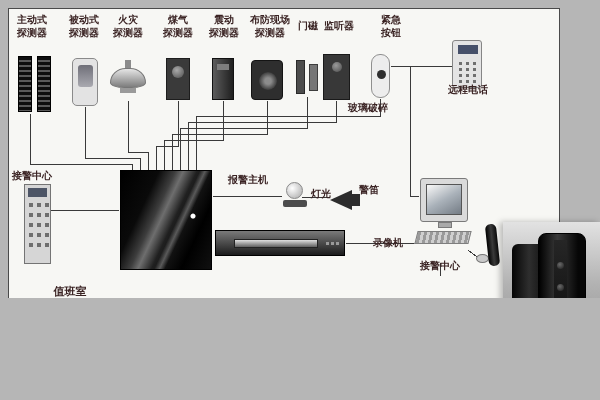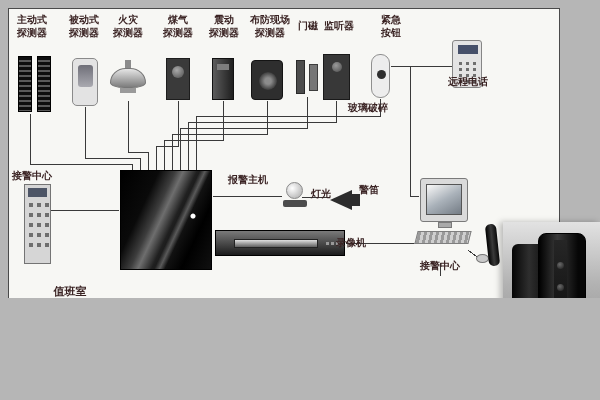--- a/index.html
+++ b/index.html
@@ -81,21 +81,21 @@
         border-right:22px solid #2d2d2d;border-top:10px solid transparent;border-bottom:10px solid transparent}
   .siren .horn-back{position:absolute;left:22px;top:4px;width:8px;height:12px;background:#2d2d2d}
   .sirenl{left:356px;top:184px;width:26px}
   
   .vcr{position:absolute;left:215px;top:230px;width:130px;height:26px;border:1px solid #000;
        background:linear-gradient(180deg,#7a7a7a,#1b1b1b)}
   .vcr .slot{position:absolute;left:18px;top:8px;width:84px;height:9px;border:1px solid #222;
              background:linear-gradient(180deg,#e0e0e0,#5f5f5f)}
   .vcr .vbtns{position:absolute;left:110px;top:11px;width:3px;height:3px;background:#999;
               box-shadow:5px 0 #999,10px 0 #999}
-  .vcrl{left:336px;top:237px;width:40px;text-align:left}
+  .vcrl{left:368px;top:237px;width:40px;text-align:center}
   
   .monitor{position:absolute;left:420px;top:178px;width:48px;height:44px;background:#dadada;
            border:1px solid #7a7a7a;border-radius:3px}
   .monitor .screen{position:absolute;left:5px;top:5px;width:36px;height:31px;border:1px solid #555;
            background:linear-gradient(150deg,#f2f2f2 5%,#aab2ba 50%,#79818a 95%)}
   .stand{position:absolute;left:438px;top:222px;width:14px;height:6px;background:#a9a9a9;border:1px solid #7a7a7a}
   .keyb{position:absolute;left:416px;top:231px;width:54px;height:13px;background:#cfcfcf;border:1px solid #7e7e7e;
         transform:skewX(-14deg);
         background-image:repeating-linear-gradient(90deg,#9a9a9a 0 3px,#cfcfcf 3px 6px)}
   .mouse{position:absolute;left:476px;top:254px;width:13px;height:9px;border-radius:50%;
@@ -105,21 +105,21 @@
   .centerl{left:410px;top:260px;width:60px}
   
   .phone{position:absolute;left:452px;top:40px;width:30px;height:48px;background:#e4e4e4;
          border:1px solid #858585;border-radius:3px}
   .ph-screen{position:absolute;left:5px;top:4px;width:20px;height:9px;background:#46506a}
   .ph-dots{position:absolute;left:6px;top:21px;width:3px;height:3px;background:#6f6f6f;
     box-shadow:7px 0 #6f6f6f,14px 0 #6f6f6f,
                0 6px #6f6f6f,7px 6px #6f6f6f,14px 6px #6f6f6f,
                0 12px #6f6f6f,7px 12px #6f6f6f,14px 12px #6f6f6f,
                0 18px #6f6f6f,7px 18px #6f6f6f,14px 18px #6f6f6f}
-  .phonel{left:442px;top:76px;width:52px}
+  .phonel{left:442px;top:84px;width:52px}
   .armedl{left:342px;top:102px;width:52px}
   .dutyl{left:46px;top:285px;width:48px;font-size:11px}
   
   .photo{position:absolute;left:503px;top:222px;width:97px;height:178px;
          background:linear-gradient(180deg,#e2e2e2 0%,#b2b2b2 35%,#787878 100%);
          box-shadow:-3px 0 6px rgba(0,0,0,.25)}
   .photo .rear{position:absolute;left:9px;top:22px;width:38px;height:152px;
          background:linear-gradient(90deg,#050505,#2e2e2e 45%,#090909);border-radius:6px 6px 3px 3px}
   .photo .front{position:absolute;left:35px;top:11px;width:48px;height:164px;border:1px solid #000;
          background:linear-gradient(90deg,#000,#3a3a3a 40%,#060606 85%);border-radius:8px 8px 4px 4px}

